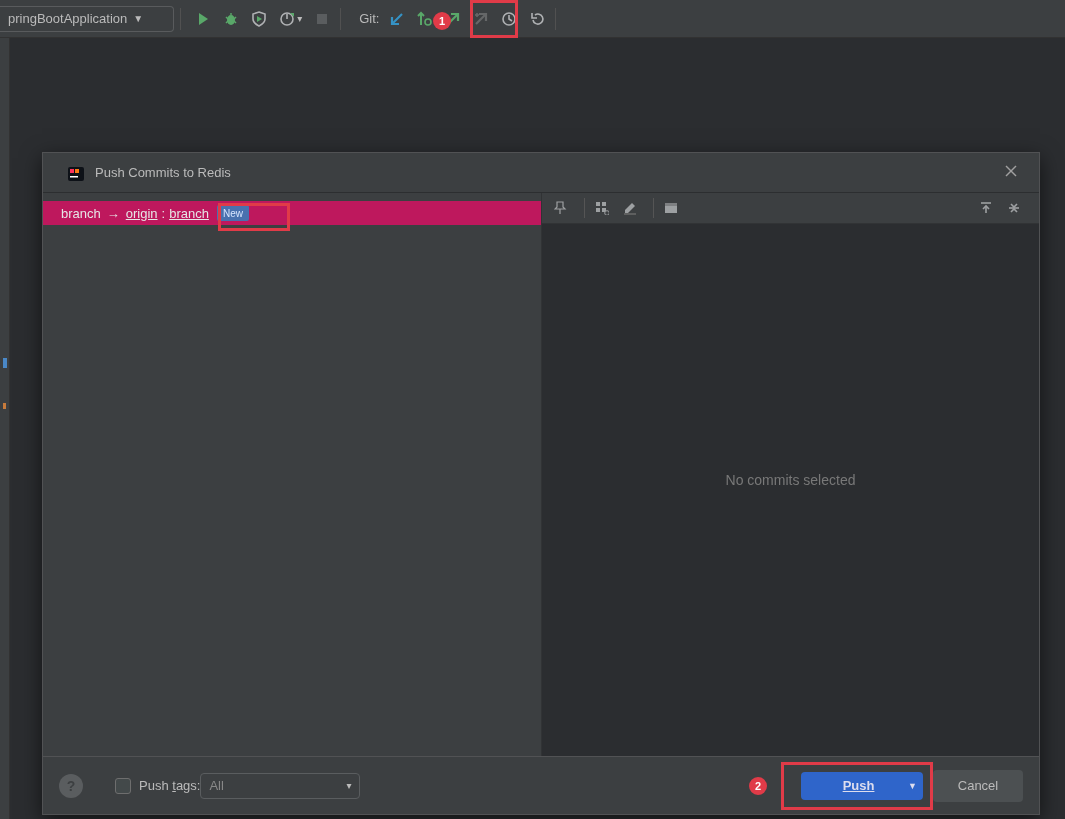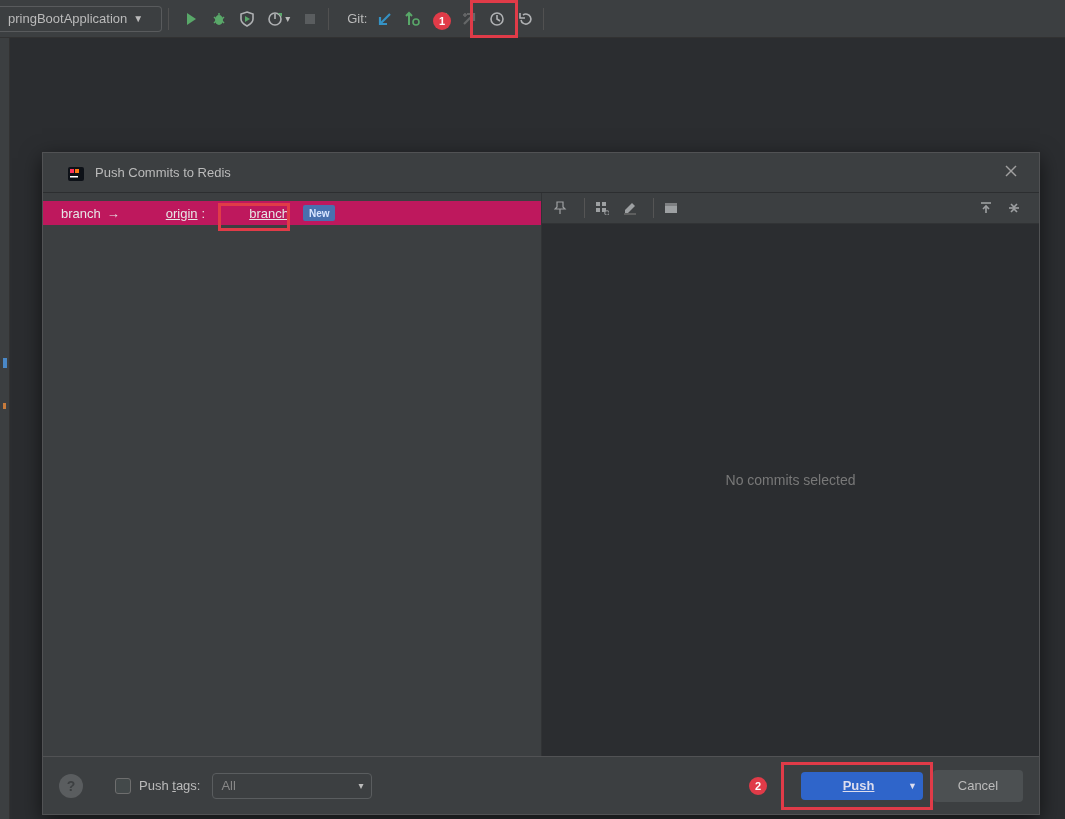--- a/index.html
+++ b/index.html
@@ -22,21 +22,21 @@
     background: #3c3f41;
     display: flex;
     align-items: center;
     border-bottom: 1px solid #323232;
   }
   .run-config {
     display: flex;
     align-items: center;
     height: 26px;
     margin-left: 0;
-    padding: 0 12px 0 8px;
+    padding: 0 24px 0 8px;
     border: 1px solid #595b5d;
     border-left: none;
     border-radius: 0 4px 4px 0;
     color: #bbbbbb;
     text-align: center;
   }
   .run-config span { margin-right: 6px; }
   .chev-down { font-size: 10px; color: #bbbbbb; }
   .tb-ico {
     width: 24px;
@@ -163,33 +163,32 @@
     right: 0;
     height: 24px;
     background: #be185d;
     display: flex;
     align-items: center;
     padding-left: 18px;
     color: #e6e6e6;
     font-size: 13px;
   }
   .branch-row .arrow { margin: 0 6px; }
-  .branch-row .lnk { text-decoration: underline; color:#e6e6e6;margin-left:40px; }
+  .branch-row .lnk { text-decoration: underline; color:#e6e6e6; }
   .branch-row .colon { margin: 0 4px; }
   .new-tag {
     display: inline-flex;
     align-items: center;
     height: 16px;
     background: #4971af;
     border-radius: 2px;
     font-size: 10px;
     padding: 0 6px;
-    margin-left: 14px;
+    margin-left: 8px;
     color: #d9e6ff;
-    font-weight: bold;
   }
   .branch-callout {
     position: absolute;
     top: 2px;
     left: 175px;
     width: 72px;
     height: 28px;
     border: 3px solid #e03b48;
     pointer-events: none;
   }
@@ -252,21 +251,21 @@
     margin-right: 32px;
   }
   .checkbox {
     width: 16px;
     height: 16px;
     border: 1px solid #6e6e6e;
     border-radius: 3px;
     margin-right: 8px;
     background: #43494a;
   }
-  .push-tags-label { color: #bbbbbb; margin-right: 12px; }
+  .push-tags-label { color: #bbbbbb; }
   .push-tags-label .ul { text-decoration: underline; }
   .select {
     height: 26px;
     width: 160px;
     border: 1px solid #5a5d5f;
     border-radius: 4px;
     display: flex;
     align-items: center;
     padding: 0 8px;
     color: #888;

